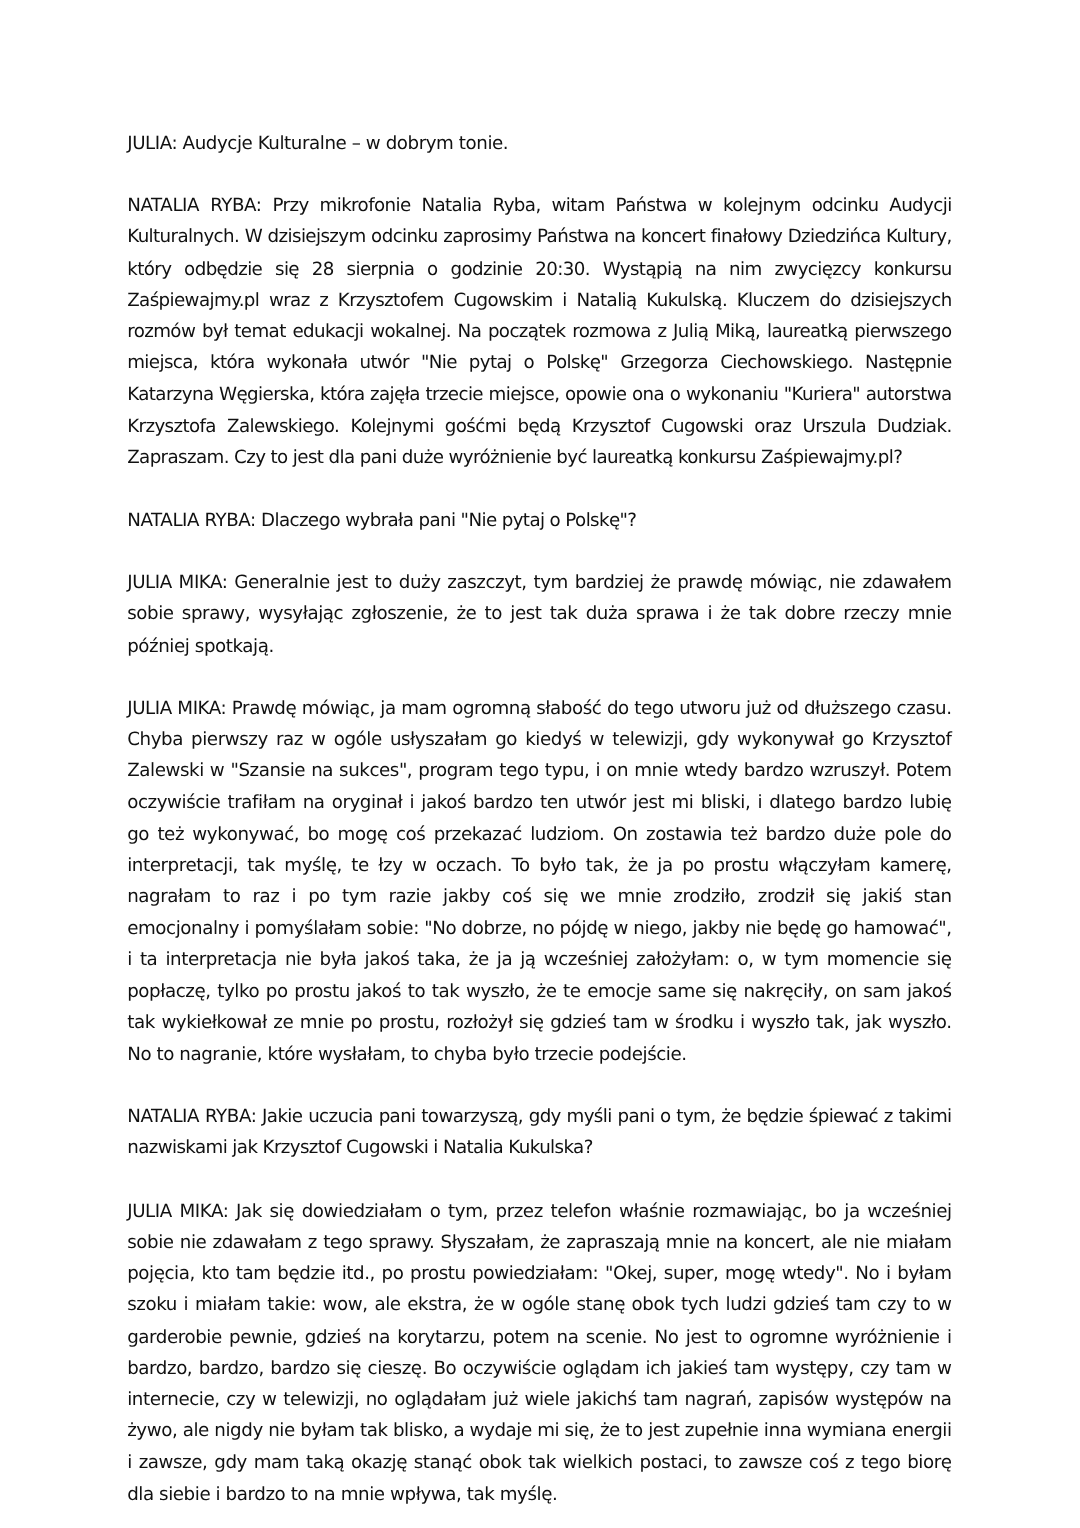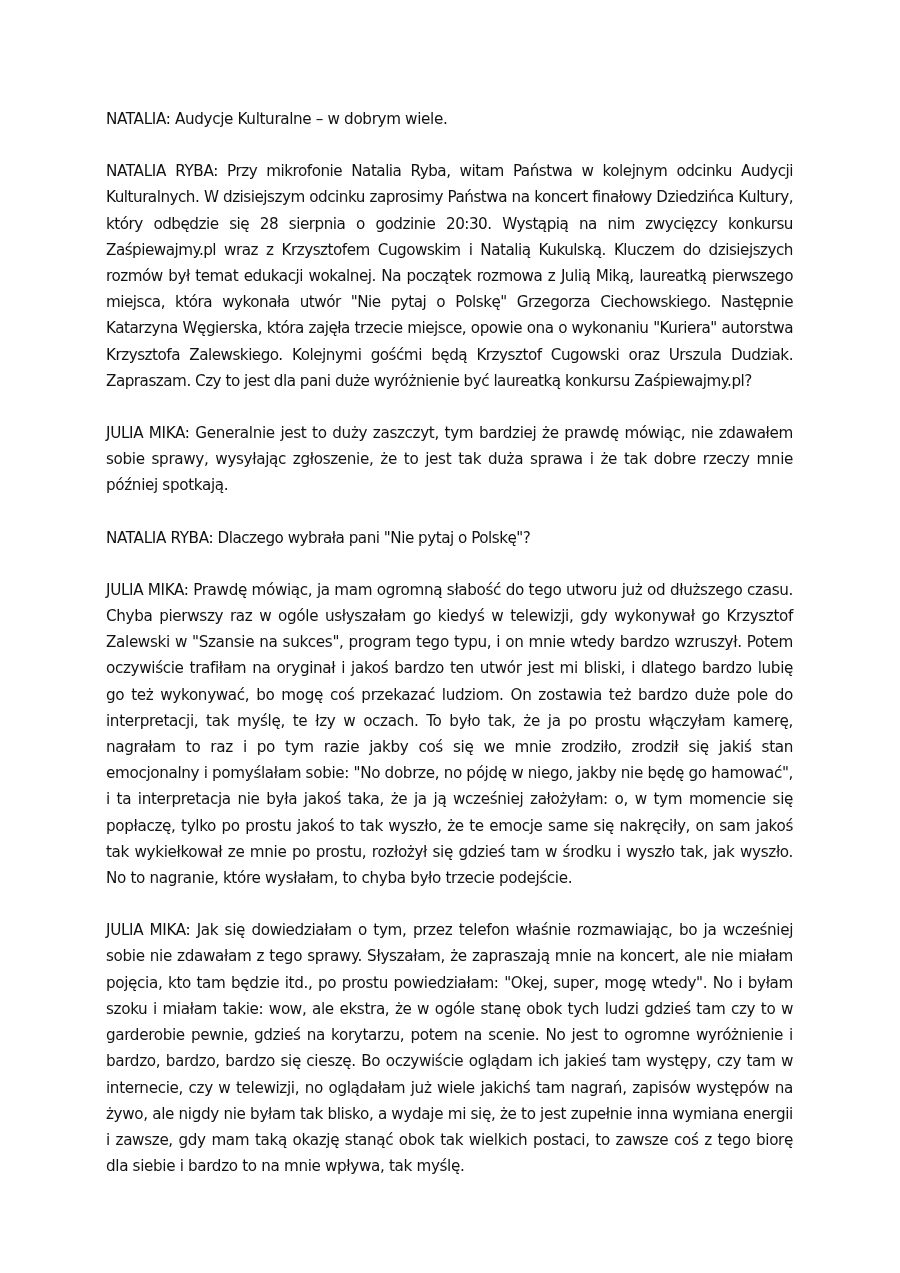--- a/index.html
+++ b/index.html
@@ -12,25 +12,26 @@
   }
   .para { margin: 0 0 26px 0; text-align: justify; }
   .para.lead { margin-bottom: 26px; }
   .speaker { font-weight: normal; }
   .bold { font-weight: normal; letter-spacing: -0.5px; }
 </style>
 </head>
 <body>
 
 <div class="page">
-  <p class="para lead"><span class="speaker">NATALIA:</span><span> Audycje Kulturalne – w dobrym wiele.</span></p>
+  <p class="para lead"><span class="speaker">JULIA:</span><span> Audycje Kulturalne – w dobrym tonie.</span></p>
 
   <p class="para"><span class="speaker">NATALIA RYBA:</span><span class="bold"> Przy mikrofonie Natalia Ryba, witam Państwa w kolejnym odcinku Audycji Kulturalnych. W dzisiejszym odcinku zaprosimy Państwa na koncert finałowy Dziedzińca Kultury, który odbędzie się 28 sierpnia o godzinie 20:30. Wystąpią na nim zwycięzcy konkursu Zaśpiewajmy.pl wraz z Krzysztofem Cugowskim i Natalią Kukulską. Kluczem do dzisiejszych rozmów był temat edukacji wokalnej. Na początek rozmowa z Julią Miką, laureatką pierwszego miejsca, która wykonała utwór "Nie pytaj o Polskę" Grzegorza Ciechowskiego. Następnie Katarzyna Węgierska, która zajęła trzecie miejsce, opowie ona o wykonaniu "Kuriera" autorstwa Krzysztofa Zalewskiego. Kolejnymi gośćmi będą Krzysztof Cugowski oraz Urszula Dudziak. Zapraszam. Czy to jest dla pani duże wyróżnienie być laureatką konkursu Zaśpiewajmy.pl?</span></p>
 
+  <p class="para"><span class="speaker">NATALIA RYBA:</span><span class="bold"> Dlaczego wybrała pani "Nie pytaj o Polskę"?</span></p>
+
   <p class="para"><span class="speaker">JULIA MIKA:</span><span> Generalnie jest to duży zaszczyt, tym bardziej że prawdę mówiąc, nie zdawałem sobie sprawy, wysyłając zgłoszenie, że to jest tak duża sprawa i że tak dobre rzeczy mnie później spotkają.</span></p>
-
-  <p class="para"><span class="speaker">NATALIA RYBA:</span><span class="bold"> Dlaczego wybrała pani "Nie pytaj o Polskę"?</span></p>
 
   <p class="para"><span class="speaker">JULIA MIKA:</span><span> Prawdę mówiąc, ja mam ogromną słabość do tego utworu już od dłuższego czasu. Chyba pierwszy raz w ogóle usłyszałam go kiedyś w telewizji, gdy wykonywał go Krzysztof Zalewski w "Szansie na sukces", program tego typu, i on mnie wtedy bardzo wzruszył. Potem oczywiście trafiłam na oryginał i jakoś bardzo ten utwór jest mi bliski, i dlatego bardzo lubię go też wykonywać, bo mogę coś przekazać ludziom. On zostawia też bardzo duże pole do interpretacji, tak myślę, te łzy w oczach. To było tak, że ja po prostu włączyłam kamerę, nagrałam to raz i po tym razie jakby coś się we mnie zrodziło, zrodził się jakiś stan emocjonalny i pomyślałam sobie: "No dobrze, no pójdę w niego, jakby nie będę go hamować", i ta interpretacja nie była jakoś taka, że ja ją wcześniej założyłam: o, w tym momencie się popłaczę, tylko po prostu jakoś to tak wyszło, że te emocje same się nakręciły, on sam jakoś tak wykiełkował ze mnie po prostu, rozłożył się gdzieś tam w środku i wyszło tak, jak wyszło. No to nagranie, które wysłałam, to chyba było trzecie podejście.</span></p>
 
+  <p class="para"><span class="speaker">NATALIA RYBA:</span><span class="bold"> Jakie uczucia pani towarzyszą, gdy myśli pani o tym, że będzie śpiewać z takimi nazwiskami jak Krzysztof Cugowski i Natalia Kukulska?</span></p>
 
   <p class="para"><span class="speaker">JULIA MIKA:</span><span> Jak się dowiedziałam o tym, przez telefon właśnie rozmawiając, bo ja wcześniej sobie nie zdawałam z tego sprawy. Słyszałam, że zapraszają mnie na koncert, ale nie miałam pojęcia, kto tam będzie itd., po prostu powiedziałam: "Okej, super, mogę wtedy". No i byłam szoku i miałam takie: wow, ale ekstra, że w ogóle stanę obok tych ludzi gdzieś tam czy to w garderobie pewnie, gdzieś na korytarzu, potem na scenie. No jest to ogromne wyróżnienie i bardzo, bardzo, bardzo się cieszę. Bo oczywiście oglądam ich jakieś tam występy, czy tam w internecie, czy w telewizji, no oglądałam już wiele jakichś tam nagrań, zapisów występów na żywo, ale nigdy nie byłam tak blisko, a wydaje mi się, że to jest zupełnie inna wymiana energii i zawsze, gdy mam taką okazję stanąć obok tak wielkich postaci, to zawsze coś z tego biorę dla siebie i bardzo to na mnie wpływa, tak myślę.</span></p>
 </div>
 
 </body></html>

